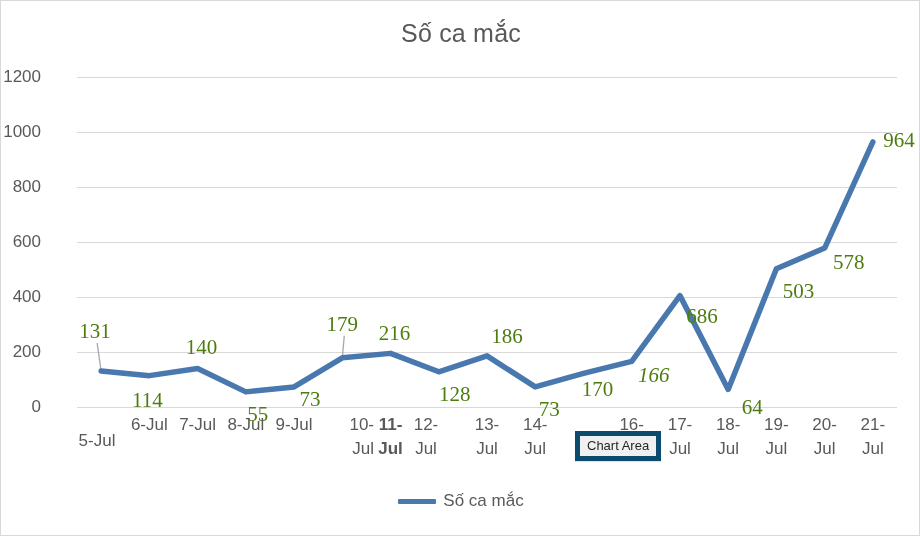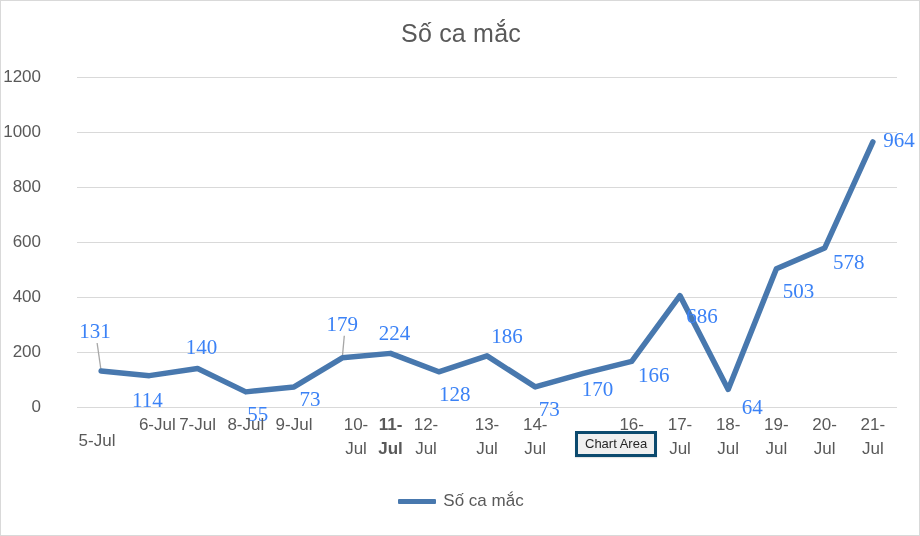--- a/index.html
+++ b/index.html
@@ -58,21 +58,21 @@
   #series-svg {
     position: absolute;
     left: 0;
     top: 0;
     overflow: visible;
   }
   .dlabel {
     position: absolute;
     font-family: "Liberation Serif", serif;
     font-size: 21px;
-    color: #3b82f6;
+    color: #4d7c0f;
     white-space: nowrap;
     transform: translate(-50%, -50%);
   }
   
   #xaxis {
     position: absolute;
     left: 76px;
     top: 412px;
     width: 820px;
     height: 62px;
@@ -109,21 +109,21 @@
     font-size: 17px;
     color: #595959;
   }
   
   #chart-area-tooltip {
     position: absolute;
     left: 574px;
     top: 430px;
     padding: 2px 7px 3px 7px;
     background: #f0f0f0;
-    border: 3px solid #0c4a6e;
+    border: 5px solid #0c4a6e;
     font-family: "Liberation Sans", sans-serif;
     font-size: 13px;
     color: #262626;
     white-space: nowrap;
     box-shadow: 0 1px 1px rgba(0,0,0,0.10);
   }
 </style>
 </head>
 <body>
 
@@ -156,41 +156,41 @@
         <line x1="265.29411764705884" y1="280.775" x2="267.29411764705884" y2="258.775" stroke="#a6a6a6" stroke-width="1.3"></line>
         <polyline id="series-line" fill="none" stroke="#4878AE" stroke-width="5.5" stroke-linejoin="round" stroke-linecap="round" points="24.11764705882353,293.975 72.35294117647058,298.65 120.58823529411765,291.5 168.8235294117647,314.875 217.05882352941177,309.925 265.29411764705884,280.775 313.52941176470586,276.375 361.7647058823529,294.8 410,278.85 458.2352941176471,309.925 506.4705882352941,296.45 554.7058823529412,284.35 602.9411764705882,218.625 651.1764705882352,312.4 699.4117647058823,191.67499999999998 747.6470588235294,171.04999999999998 795.8823529411765,64.89999999999998"></polyline>
     </svg>
     <div id="data-labels">
         <div class="dlabel" style="left: 18.1176px; top: 253.975px;">131</div>
         <div class="dlabel" style="left: 70.3529px; top: 322.65px;">114</div>
         <div class="dlabel" style="left: 124.588px; top: 269.5px;">140</div>
         <div class="dlabel" style="left: 180.824px; top: 336.875px;">55</div>
         <div class="dlabel" style="left: 233.059px; top: 321.925px;">73</div>
         <div class="dlabel" style="left: 265.294px; top: 246.775px;">179</div>
-        <div class="dlabel" style="left: 317.529px; top: 256.375px;">224</div>
+        <div class="dlabel" style="left: 317.529px; top: 256.375px;">216</div>
         <div class="dlabel" style="left: 377.765px; top: 316.8px;">128</div>
         <div class="dlabel" style="left: 430px; top: 258.85px;">186</div>
         <div class="dlabel" style="left: 472.235px; top: 331.925px;">73</div>
         <div class="dlabel" style="left: 520.471px; top: 312.45px;">170</div>
-        <div class="dlabel" style="left: 576.706px; top: 298.35px;">166</div>
+        <div class="dlabel" style="left: 576.706px; top: 298.35px; font-style: italic;">166</div>
         <div class="dlabel" style="left: 624.941px; top: 238.625px;">686</div>
         <div class="dlabel" style="left: 675.176px; top: 330.4px;">64</div>
         <div class="dlabel" style="left: 721.412px; top: 213.675px;">503</div>
         <div class="dlabel" style="left: 771.647px; top: 185.05px;">578</div>
         <div class="dlabel" style="left: 821.882px; top: 62.9px;">964</div>
       </div>
   </div>
 
   <div id="xaxis">
       <div class="xtick" style="left: 20px; margin-top: 16px;">5-Jul</div>
-      <div class="xtick" style="left: 72.3529px; margin-left: 8px;">6-Jul</div>
+      <div class="xtick" style="left: 72.3529px;">6-Jul</div>
       <div class="xtick" style="left: 120.588px;">7-Jul</div>
       <div class="xtick" style="left: 168.824px;">8-Jul</div>
       <div class="xtick" style="left: 217.059px;">9-Jul</div>
-      <div class="xtick" style="left: 279px;"><span>10-</span><br><span>Jul</span></div>
+      <div class="xtick" style="left: 268px; text-align: right;"><span>10-</span><br><span>Jul</span></div>
       <div class="xtick" style="left: 313.529px; font-weight: bold;"><span>11-</span><br><span>Jul</span></div>
       <div class="xtick" style="left: 349px;"><span>12-</span><br><span>Jul</span></div>
       <div class="xtick" style="left: 410px;"><span>13-</span><br><span>Jul</span></div>
       <div class="xtick" style="left: 458.235px;"><span>14-</span><br><span>Jul</span></div>
       <div class="xtick" style="left: 554.706px;"><span>16-</span><br><span>Jul</span></div>
       <div class="xtick" style="left: 603px;"><span>17-</span><br><span>Jul</span></div>
       <div class="xtick" style="left: 651.176px;"><span>18-</span><br><span>Jul</span></div>
       <div class="xtick" style="left: 699.412px;"><span>19-</span><br><span>Jul</span></div>
       <div class="xtick" style="left: 747.647px;"><span>20-</span><br><span>Jul</span></div>
       <div class="xtick" style="left: 795.882px;"><span>21-</span><br><span>Jul</span></div>

